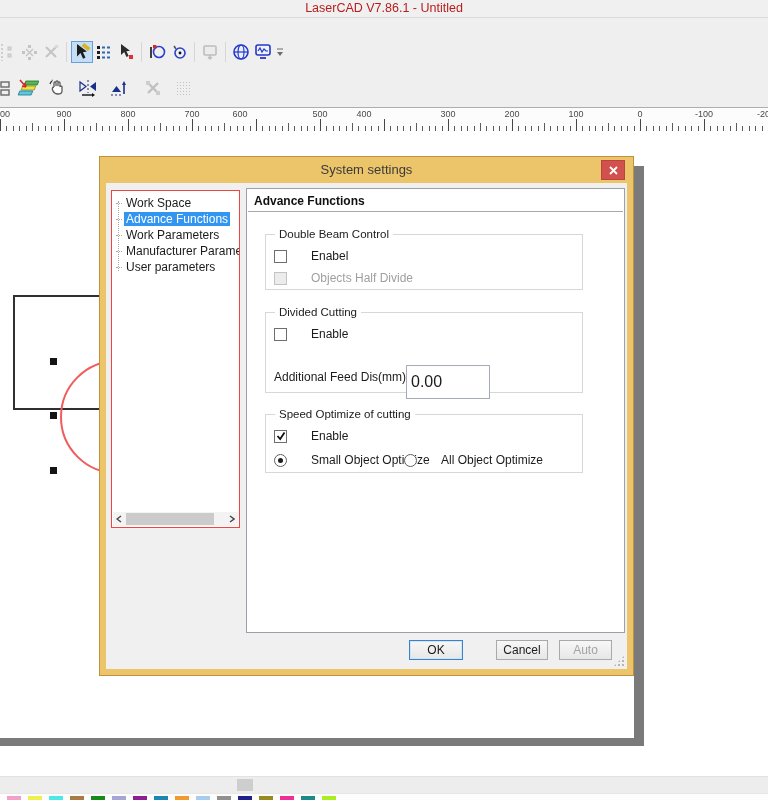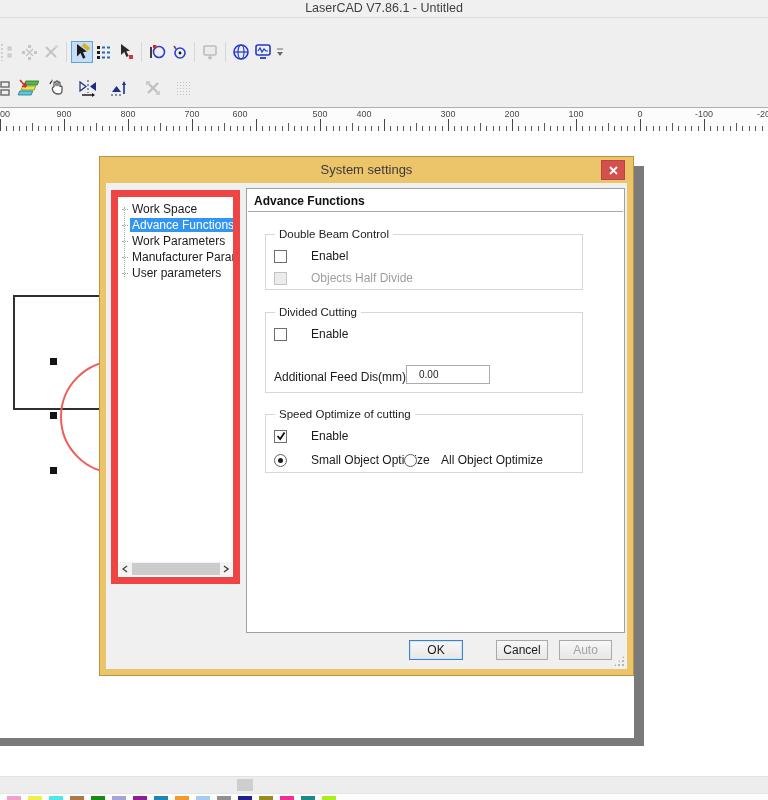--- a/index.html
+++ b/index.html
@@ -1,21 +1,21 @@
 <!DOCTYPE html>
 <html><head>
 <meta charset="utf-8">
 <style>
   html,body{margin:0;padding:0}
   .screen{position:relative;width:768px;height:800px;background:#efefef;overflow:hidden;
     font-family:"Liberation Sans",sans-serif;-webkit-font-smoothing:antialiased}
 
   
   .titlebar{position:absolute;top:0;left:0;right:0;height:17px;line-height:17px;text-align:center;
-    font-size:12.5px;color:#404040;background:#f0f0f0;border-bottom:1px solid #dadada}
+    font-size:12.5px;color:#b91c1c;background:#f0f0f0;border-bottom:1px solid #dadada}
 
   
   .trow{position:absolute;left:0;height:26px;display:flex;align-items:center}
   .trow1{top:39px}.trow2{top:75px}
   .tbtn{width:22px;height:22px;display:flex;align-items:center;justify-content:center;flex:0 0 auto}
   .tbtn.active{background:#c3def5;border:1px solid #66a0d8;box-sizing:border-box}
   .sep{width:1px;height:20px;background:#d6d6d6;margin:0 4px;flex:0 0 auto}
   .grip-dots{width:4px;height:18px;margin-right:2px;flex:0 0 auto;
     background-image:radial-gradient(#cfcfcf 40%,transparent 45%);background-size:4px 4px}
   .halftone{width:15px;height:15px;background-image:radial-gradient(#c2c2c2 38%,transparent 42%);background-size:3px 3px}
@@ -39,22 +39,22 @@
 
   
   .dialog{position:absolute;left:99px;top:156px;width:535px;height:520px;background:#ecc46a;
     border:1px solid #c09140;box-sizing:border-box;z-index:10;font-size:12px}
   .dlg-title{display:block;text-align:center;line-height:26px;font-size:13px;color:#3a3a3a}
   .dlg-close{position:absolute;top:3px;right:8px;width:22px;height:18px;background:#d2504e;
     border:1px solid #ba4341;display:flex;align-items:center;justify-content:center;cursor:default}
   .dlg-inner{position:absolute;left:6px;right:6px;top:26px;bottom:6px;background:#f0f0f0}
 
   
-  .tree{position:absolute;left:5px;top:7px;width:129px;height:394px;background:#fff;
-    border:7px solid #ef4444;box-sizing:border-box}
+  .tree{position:absolute;left:5px;top:7px;width:129px;height:338px;background:#fff;
+    border:1px solid #ef4444;box-sizing:border-box}
   .tree-vline{position:absolute;left:6px;top:10px;height:70px;border-left:1px dotted #a8a8a8}
   .tree-items{position:absolute;left:0;top:4px;right:0}
   .tree-item{display:flex;align-items:center;height:16px;white-space:nowrap;overflow:hidden}
   .dash{width:6px;border-top:1px dotted #a8a8a8;margin:0 2px 0 4px;flex:0 0 auto}
   .tlabel{padding:0 2px;color:#1b1b1b}
   .tlabel.sel{background:#3296f0;color:#fff}
   .tree-hscroll{position:absolute;left:1px;right:1px;bottom:1px;height:14px;background:#f3f3f3}
   .hs-arrow{position:absolute;top:0;width:12px;height:14px;display:flex;align-items:center;justify-content:center}
   .hs-left{left:0}.hs-right{right:0}
   .hs-thumb{position:absolute;left:13px;top:1px;width:88px;height:12px;background:#cbcbcb}
@@ -69,22 +69,22 @@
   .gtitle{position:absolute;top:-8px;left:9px;background:#fff;padding:0 4px;font-size:11.5px;line-height:14px;color:#202020;white-space:nowrap}
   .ctl-row{position:absolute;left:8px;display:flex;align-items:center;gap:24px;height:14px;white-space:nowrap}
   .cb{width:13px;height:13px;background:#fff;border:1px solid #6e6e6e;box-sizing:border-box;
     display:flex;align-items:center;justify-content:center;flex:0 0 auto}
   .cb.dis{border-color:#c3c3c3;background:#ececec}
   .radio{width:13px;height:13px;border:1px solid #5f5f5f;border-radius:50%;background:#fff;box-sizing:border-box;
     display:flex;align-items:center;justify-content:center;flex:0 0 auto}
   .rdot{width:5px;height:5px;border-radius:50%;background:#1d1d1d}
   .clabel{color:#1b1b1b}
   .clabel.dis{color:#9f9f9f}
-  .tbox{position:absolute;left:140px;top:52px;width:84px;height:19px;border:1px solid #a5acb5;background:#fff;
-    font-family:inherit;font-size:10px;color:#1b1b1b;padding:1px 12px;box-sizing:border-box}
+  .tbox{position:absolute;left:140px;top:52px;width:84px;height:34px;border:1px solid #a5acb5;background:#fff;
+    font-family:inherit;font-size:16px;color:#1b1b1b;padding:1px 4px;box-sizing:border-box}
 
   
   .btn{position:absolute;top:457px;height:20px;background:linear-gradient(#f7f7f7,#e7e7e7);
     border:1px solid #a9a9a9;display:flex;align-items:center;justify-content:center;
     font-size:12px;color:#1b1b1b;box-sizing:border-box}
   .btn.ok{left:303px;width:54px;border-color:#3c82c8;box-shadow:inset 0 0 0 1px #cfe4f7}
   .btn.cancel{left:390px;width:52px}
   .btn.apply{left:453px;width:53px;color:#a3a3a3}
   .dlg-grip{position:absolute;right:2px;bottom:2px;width:12px;height:12px;
     background-image:radial-gradient(#b5b5b5 40%,transparent 45%);background-size:4px 4px;

